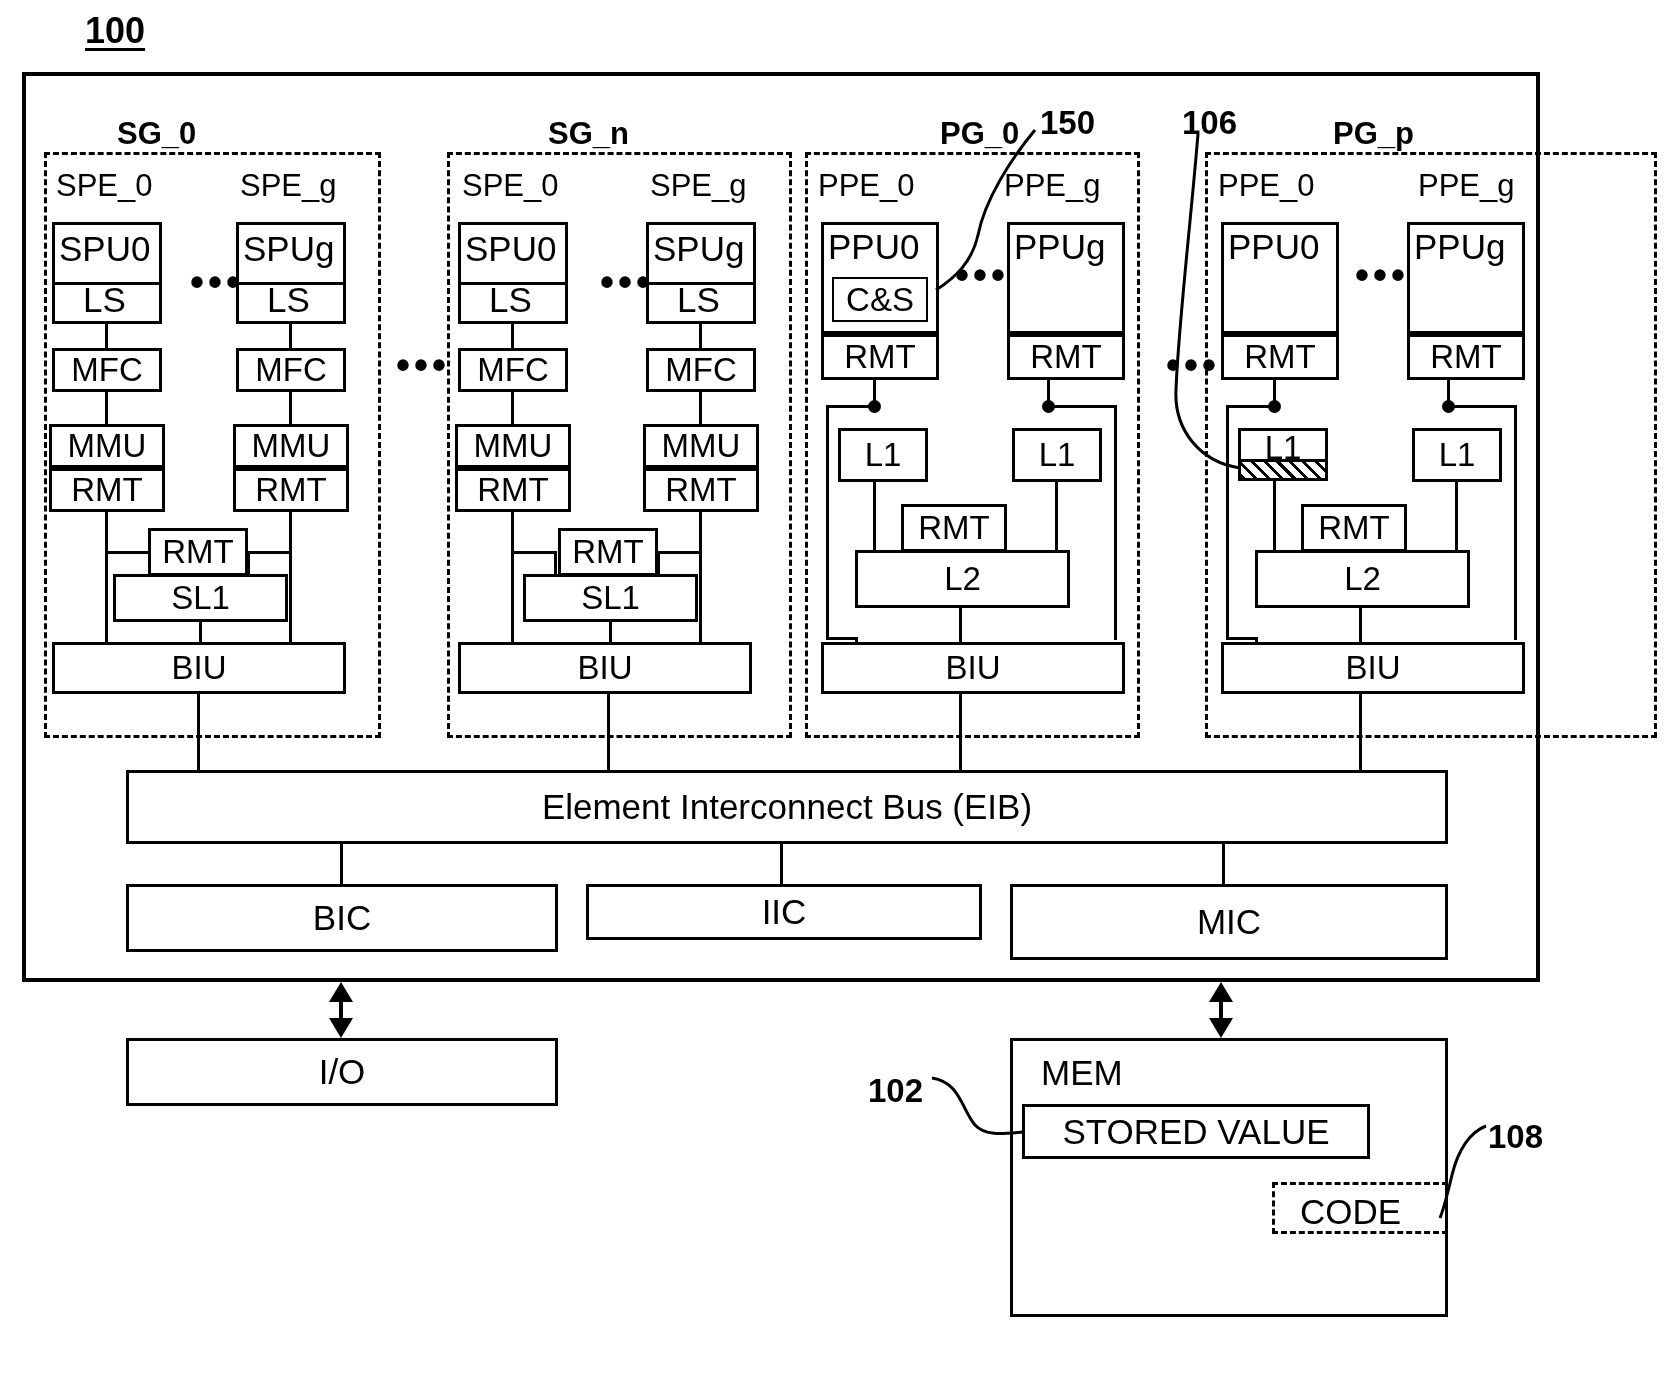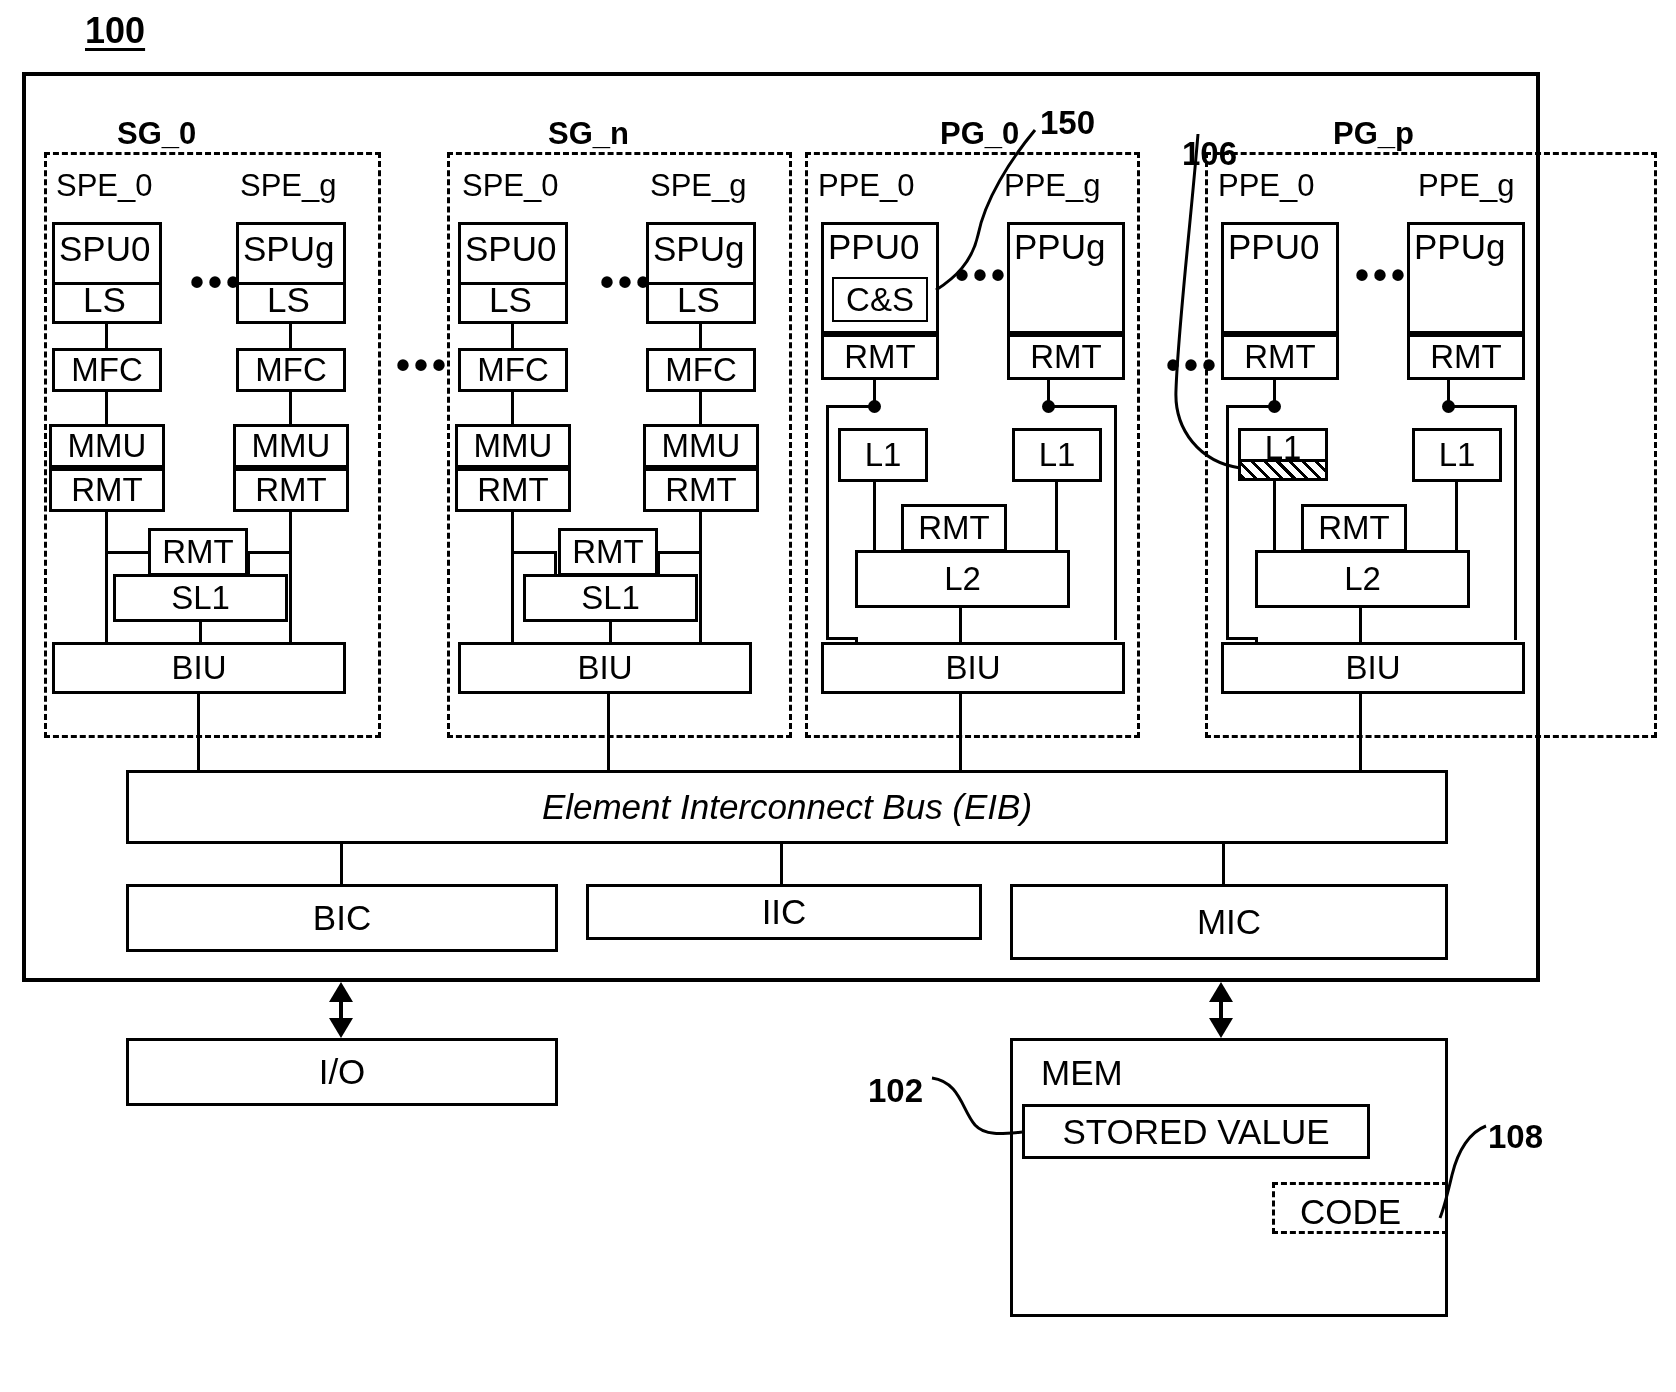--- a/index.html
+++ b/index.html
@@ -260,26 +260,26 @@
 <div class="box" style="left:1221px;top:642px;width:304px;height:52px;">
   <span class="t33">BIU</span>
 </div>
 <div class="vline" style="left:1359px;top:694px;height:78px;"></div>
 
 <div class="num" style="left:1040px;top:104px;font-weight:700;">150</div>
 <svg style="left:0;top:0;width:1676px;height:1392px;">
   <path d="M1035,130 C1010,160 985,200 978,235 C972,262 955,278 936,290" stroke="#000" stroke-width="3" fill="none"></path>
 </svg>
 
-<div class="num" style="left:1182px;top:104px;font-weight:700;margin-top:31px;">106</div>
+<div class="num" style="left:1182px;top:104px;font-weight:700;">106</div>
 <svg style="left:0;top:0;width:1676px;height:1392px;">
   <path d="M1198,134 C1190,230 1178,330 1176,390 C1174,430 1200,462 1240,468" stroke="#000" stroke-width="3" fill="none"></path>
 </svg>
 
-<div class="box" style="left:126px;top:770px;width:1322px;height:74px;font-style:italic;">
+<div class="box" style="left:126px;top:770px;width:1322px;height:74px;">
   <span class="t35">Element Interconnect Bus (EIB)</span>
 </div>
 
 <div class="vline" style="left:340px;top:844px;height:40px;"></div>
 <div class="box" style="left:126px;top:884px;width:432px;height:68px;">
   <span class="t35">BIC</span>
 </div>
 
 <div class="vline" style="left:780px;top:844px;height:40px;"></div>
 <div class="box" style="left:586px;top:884px;width:396px;height:56px;">

